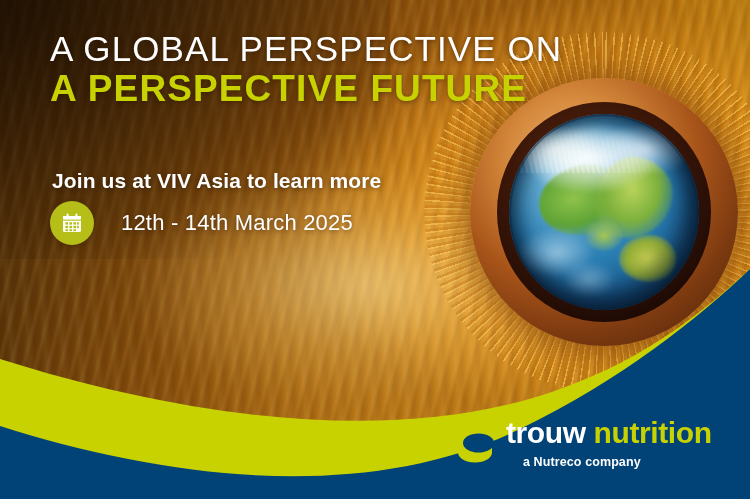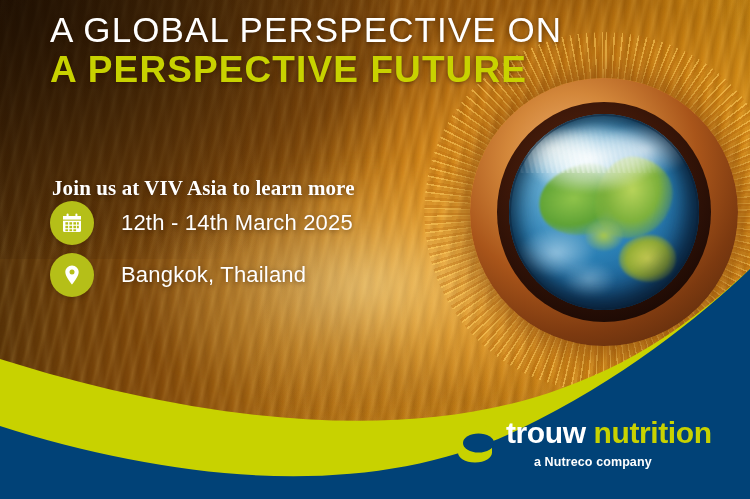--- a/index.html
+++ b/index.html
@@ -146,39 +146,38 @@
   .globe-rim{
     position:absolute; inset:0; border-radius:50%;
     box-shadow:inset 0 0 0 2px rgba(12,34,56,.45), inset -8px -10px 26px 4px rgba(6,20,38,.60);
   }
 
   
   .curves{ position:absolute; left:0; bottom:0; width:750px; height:230px; }
 
   
   .headline{
-    position:absolute; left:50px; top:10px; width:520px;
+    position:absolute; left:50px; top:29px; width:520px;
   }
   .h-line1{
     font-size:35px; font-weight:400; letter-spacing:1.1px;
     color:#ffffff; line-height:1.12; white-space:nowrap;
     text-shadow:0 1px 5px rgba(40,18,2,.55);
   }
   .h-line2{
     font-size:37px; font-weight:700; letter-spacing:1.1px;
     color:#c8d200; line-height:1.12; white-space:nowrap;
     text-shadow:0 1px 5px rgba(40,18,2,.55);
   }
 
   .subhead{
-    position:absolute; left:52px; top:176px;
+    position:absolute; left:52px; top:169px;
     font-size:21px; font-weight:700; color:#ffffff;
     letter-spacing:.1px; white-space:nowrap;
     text-shadow:0 1px 5px rgba(40,18,2,.55);
-    font-family:Liberation Serif, serif;
   }
 
   .detail-row{
     position:absolute; left:50px;
     display:flex; align-items:center; gap:27px;
   }
   .detail-row.r1{ top:201px; }
   .detail-row.r2{ top:253px; }
   .icon-circle{
     width:44px; height:44px; border-radius:50%;
@@ -200,21 +199,21 @@
   }
   .logo-mark{ flex:0 0 auto; margin-top:3px; }
   .logo-text{ display:flex; flex-direction:column; }
   .logo-words{
     font-size:30px; font-weight:700; letter-spacing:-.4px;
     line-height:1.0; white-space:nowrap;
   }
   .logo-trouw{ color:#ffffff; }
   .logo-nutrition{ color:#c8d200; }
   .logo-tag{
-    margin-top:7px; margin-left:28px;
+    margin-top:7px; margin-left:17px;
     font-size:12.5px; font-weight:700; color:#ffffff;
     letter-spacing:.1px; white-space:nowrap;
   }
 </style>
 </head>
 <body>
 
 <div class="banner">
 
   <div class="bg-base"></div>
@@ -272,29 +271,20 @@
           <rect x="5.4" y="18.3" width="2.7" height="1.9"></rect>
           <rect x="9.4" y="18.3" width="2.7" height="1.9"></rect>
           <rect x="13.4" y="18.3" width="2.7" height="1.9"></rect>
         </g>
         <rect x="3" y="8.6" width="18" height="1.1" fill="#b5bf18"></rect>
       </svg>
     </span>
     <span class="detail-text">12th  - 14th March 2025</span>
   </div>
 
-  <div class="detail-row r2">
-    <span class="icon-circle">
-      <svg width="24" height="24" viewBox="0 0 24 24" aria-hidden="true">
-        <path d="M12 2.4c-3.7 0-6.7 3-6.7 6.7 0 4.9 6.7 12.5 6.7 12.5s6.7-7.6 6.7-12.5c0-3.7-3-6.7-6.7-6.7z" fill="#ffffff"></path>
-        <circle cx="12" cy="9.0" r="2.5" fill="#b5bf18"></circle>
-      </svg>
-    </span>
-    <span class="detail-text">Bangkok, Thailand</span>
-  </div>
 
   <div class="logo">
     <span class="logo-mark">
       <svg width="40" height="44" viewBox="0 0 40 44" aria-hidden="true">
         <path d="M20 2.5c10 0 17 4.4 17 9.9v19.2c0 5.5-7 9.9-17 9.9S3 37.1 3 31.6V12.4C3 6.9 10 2.5 20 2.5z" fill="#c8d200"></path>
         <ellipse cx="23.5" cy="22" rx="15.5" ry="9.6" fill="#014277"></ellipse>
       </svg>
     </span>
     <span class="logo-text">
       <span class="logo-words">

